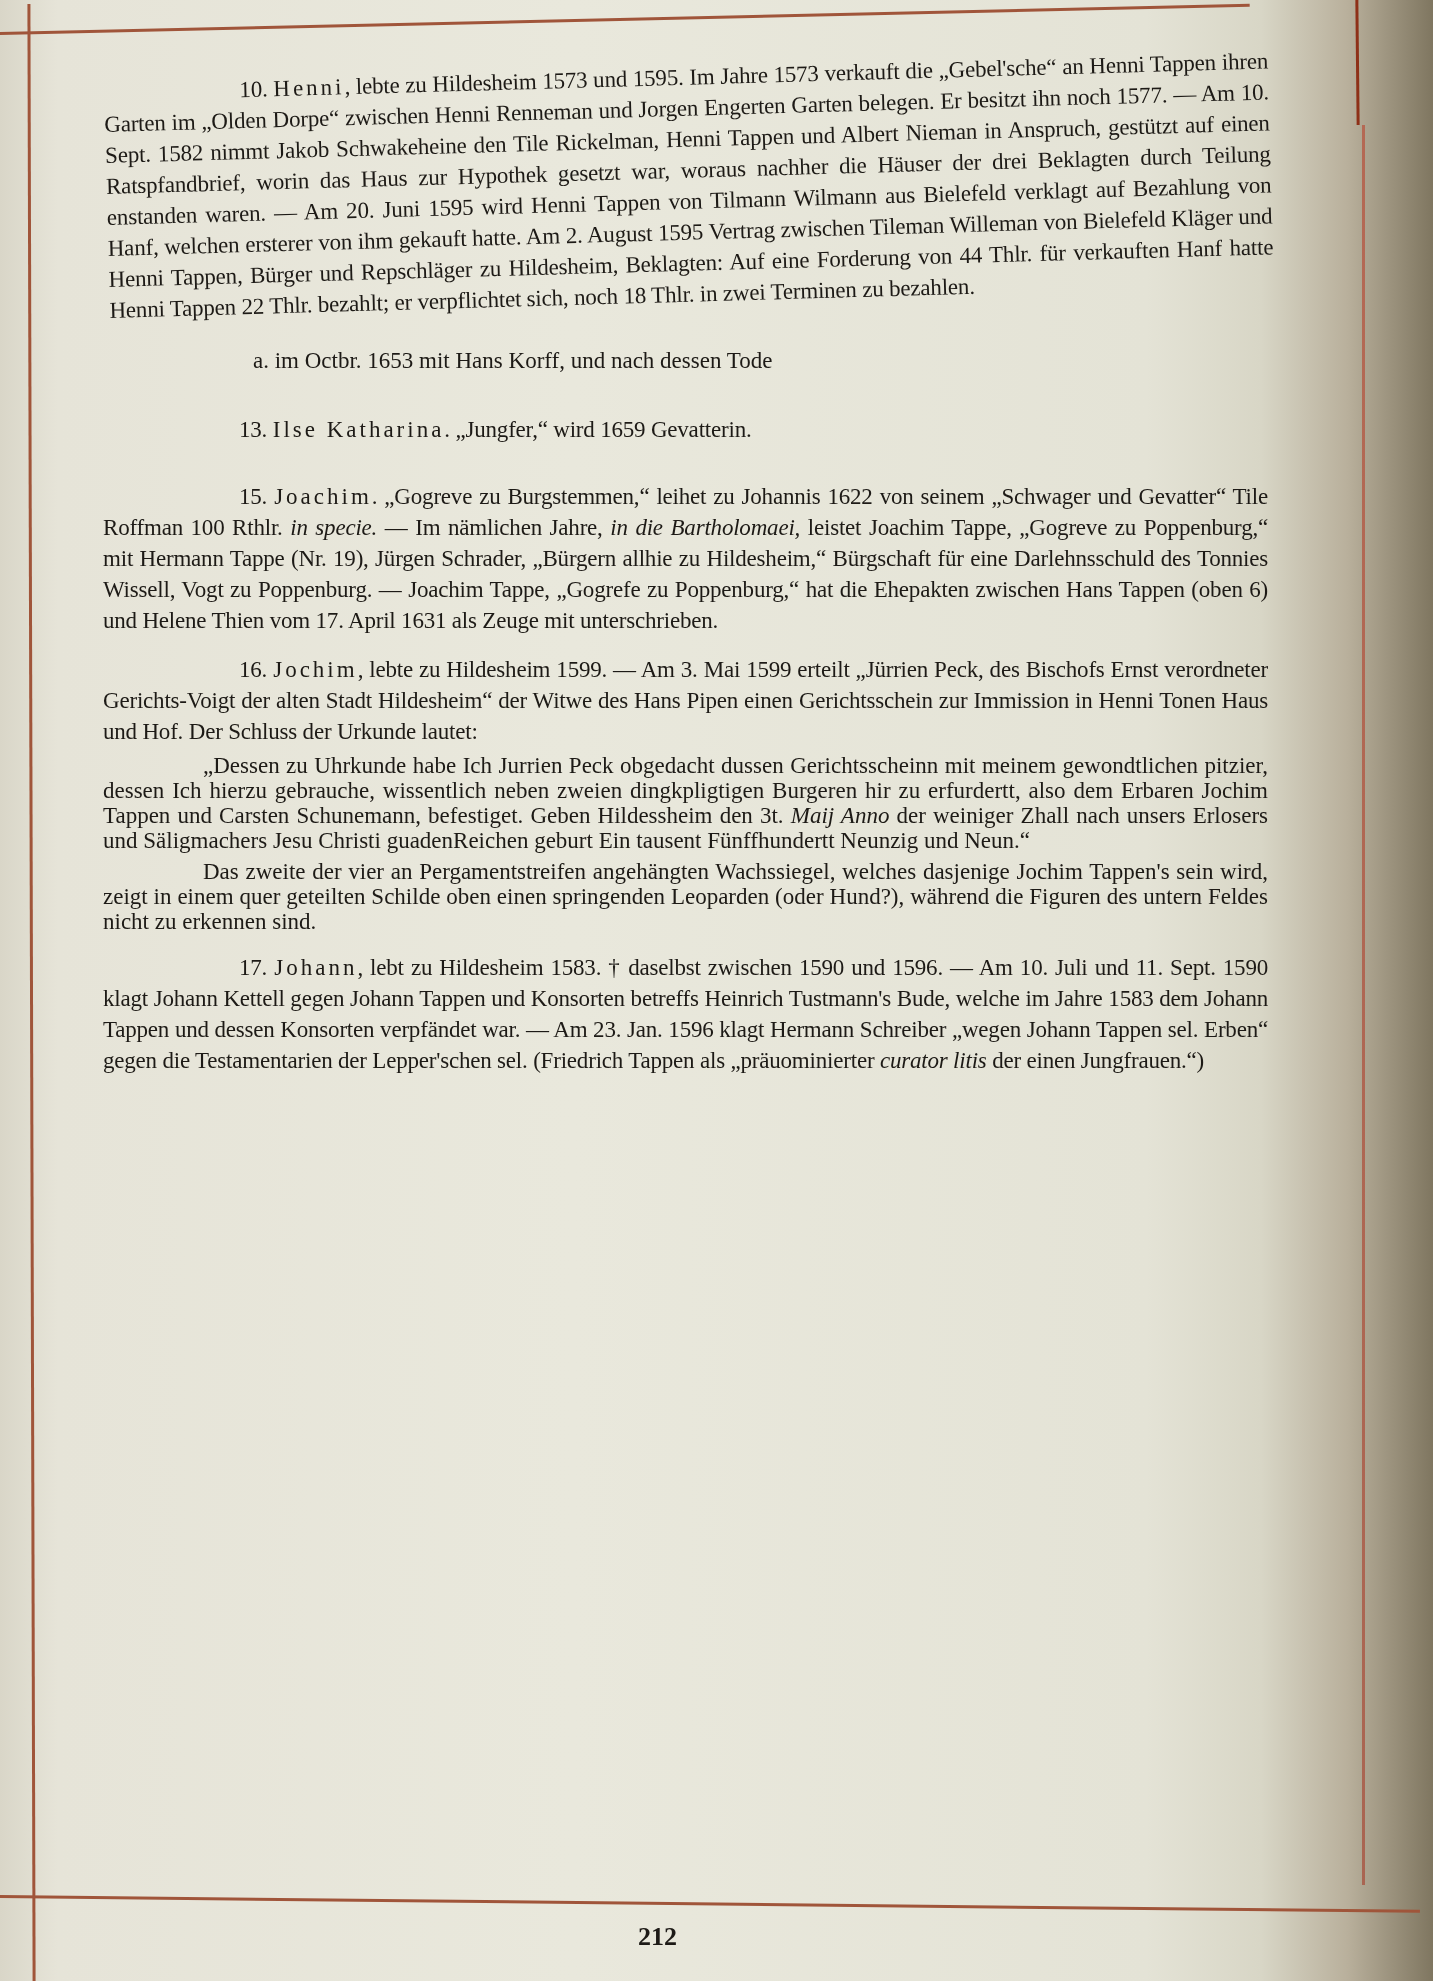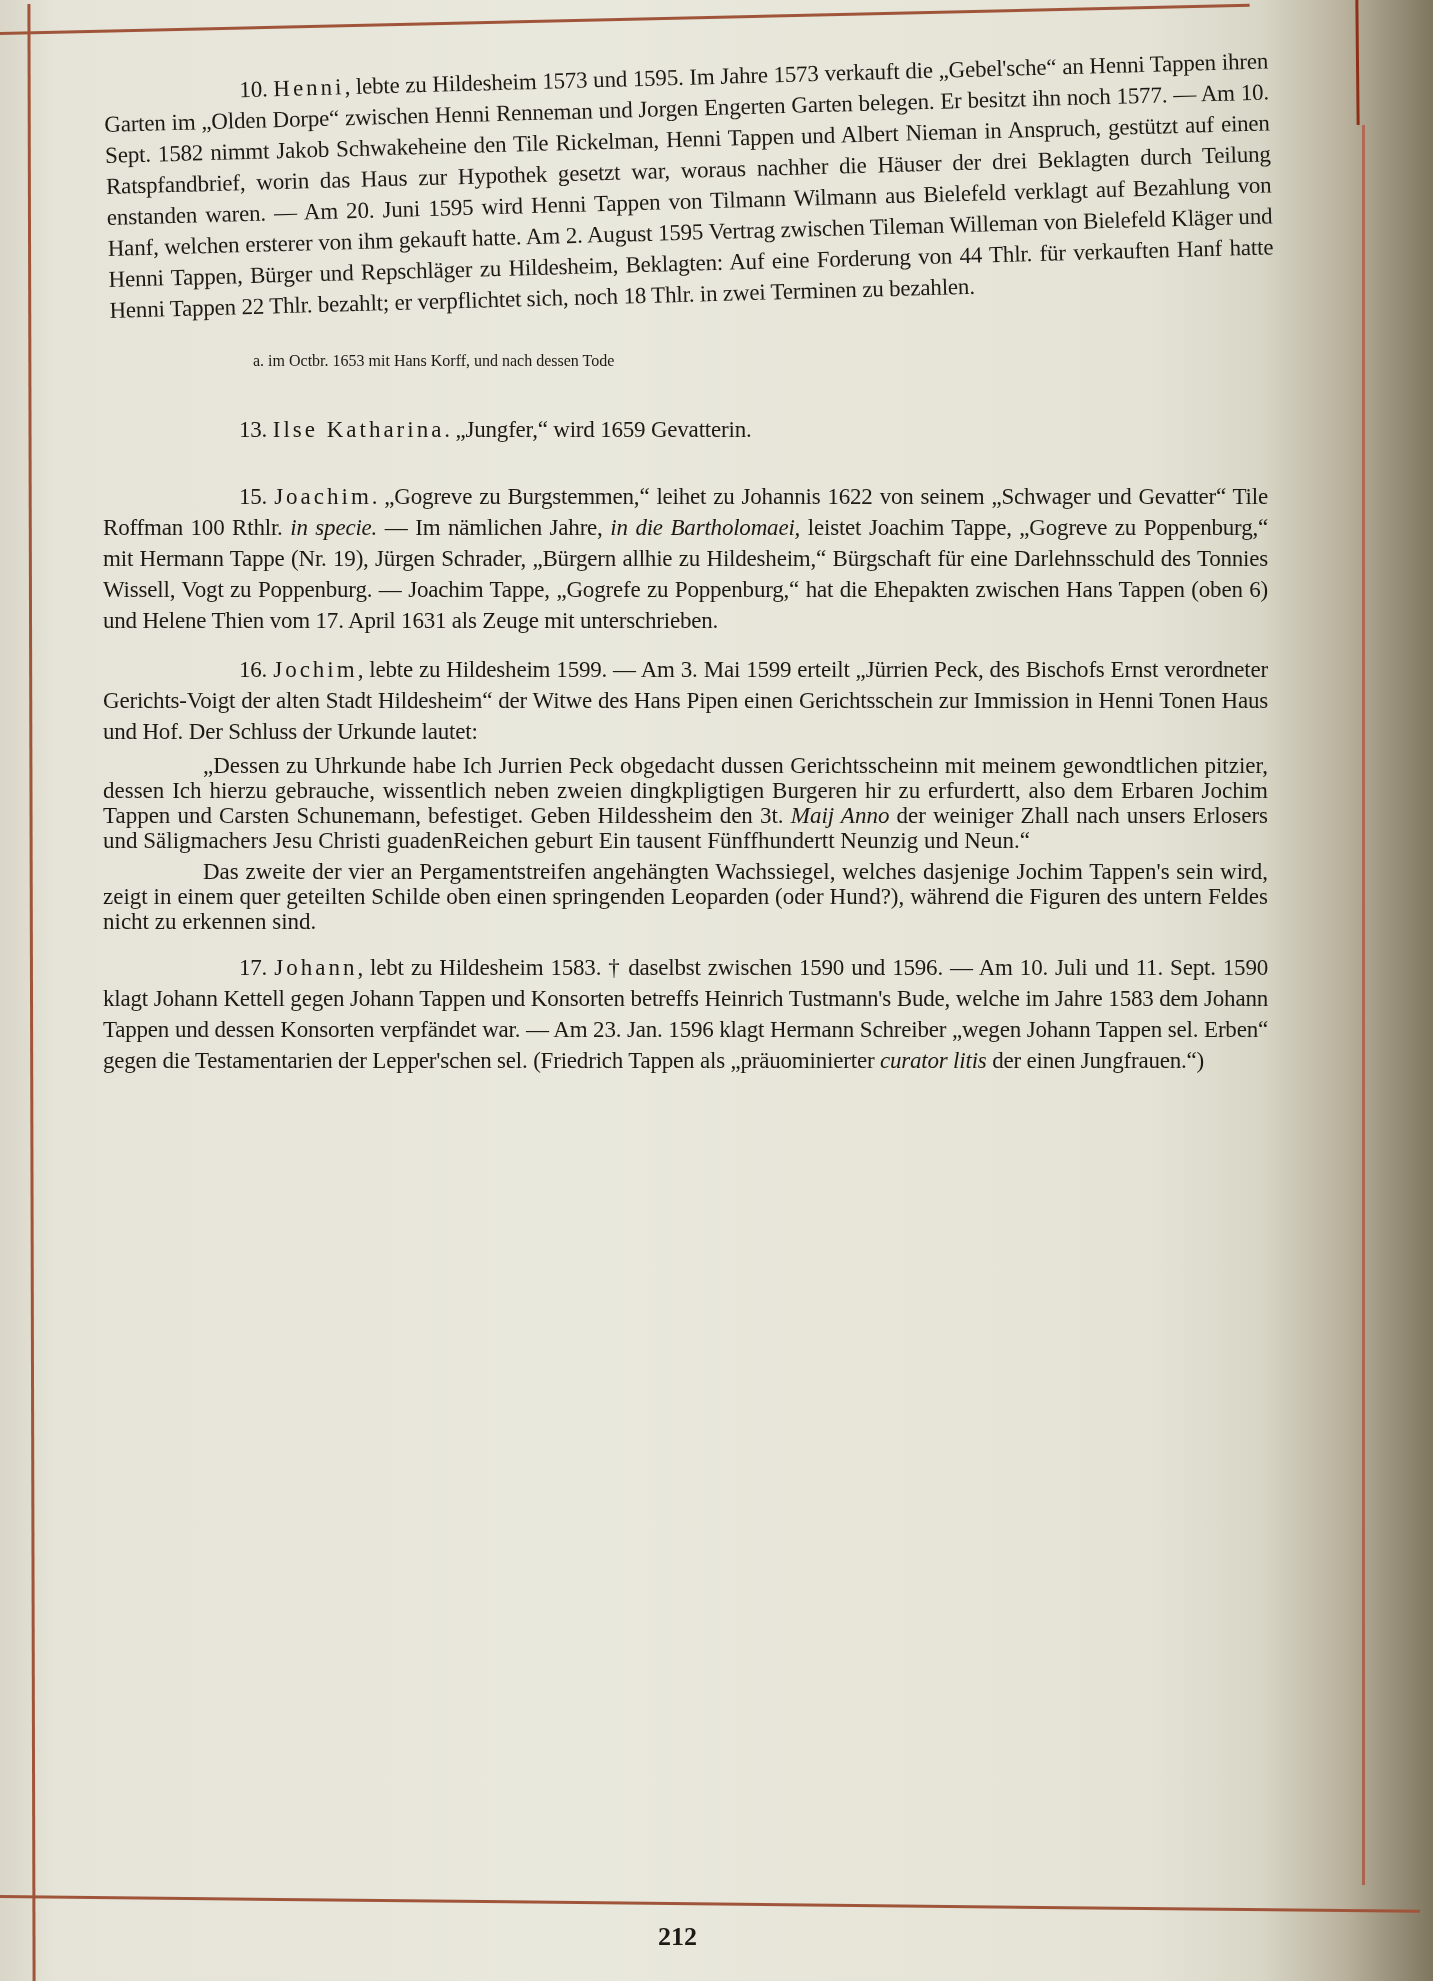--- a/index.html
+++ b/index.html
@@ -16,23 +16,23 @@
   .rule-h-bottom { position: absolute; left: 0; top: 1895px; width: 1420px; height: 3px; background: #a0553a; transform: rotate(0.6deg); transform-origin: left center; }
 
   .page { position: absolute; left: 103px; top: 78px; width: 1165px; }
   .para {
     font-size: 23px; line-height: 31px; text-align: justify; margin: 0;
     text-indent: 136px; letter-spacing: -0.2px;
   }
   .para.first { transform: rotate(-1.6deg); transform-origin: left top; }
   .gap { height: 18px; }
   .name { letter-spacing: 3px; }
-  .sub { margin: 0 0 0 150px; font-size: 16px; line-height: 34px; }
+  .sub { margin: 0 0 0 150px; font-size: 23px; line-height: 34px; }
   .quote { font-size: 23px; line-height: 25px; text-align: justify; margin: 6px 0 0 0; text-indent: 100px; }
-  .pageno { position: absolute; left: 658px; top: 1922px; font-size: 26px; font-weight: bold; }
+  .pageno { position: absolute; left: 638px; top: 1922px; font-size: 26px; font-weight: bold; }
   em { font-style: italic; }
 </style>
 </head>
 <body>
 
 <div class="rule-h-top"></div>
 <div class="rule-v-left"></div>
 <div class="rule-v-right"></div>
 <div class="rule-v-right2"></div>
 <div class="rule-h-bottom"></div>

